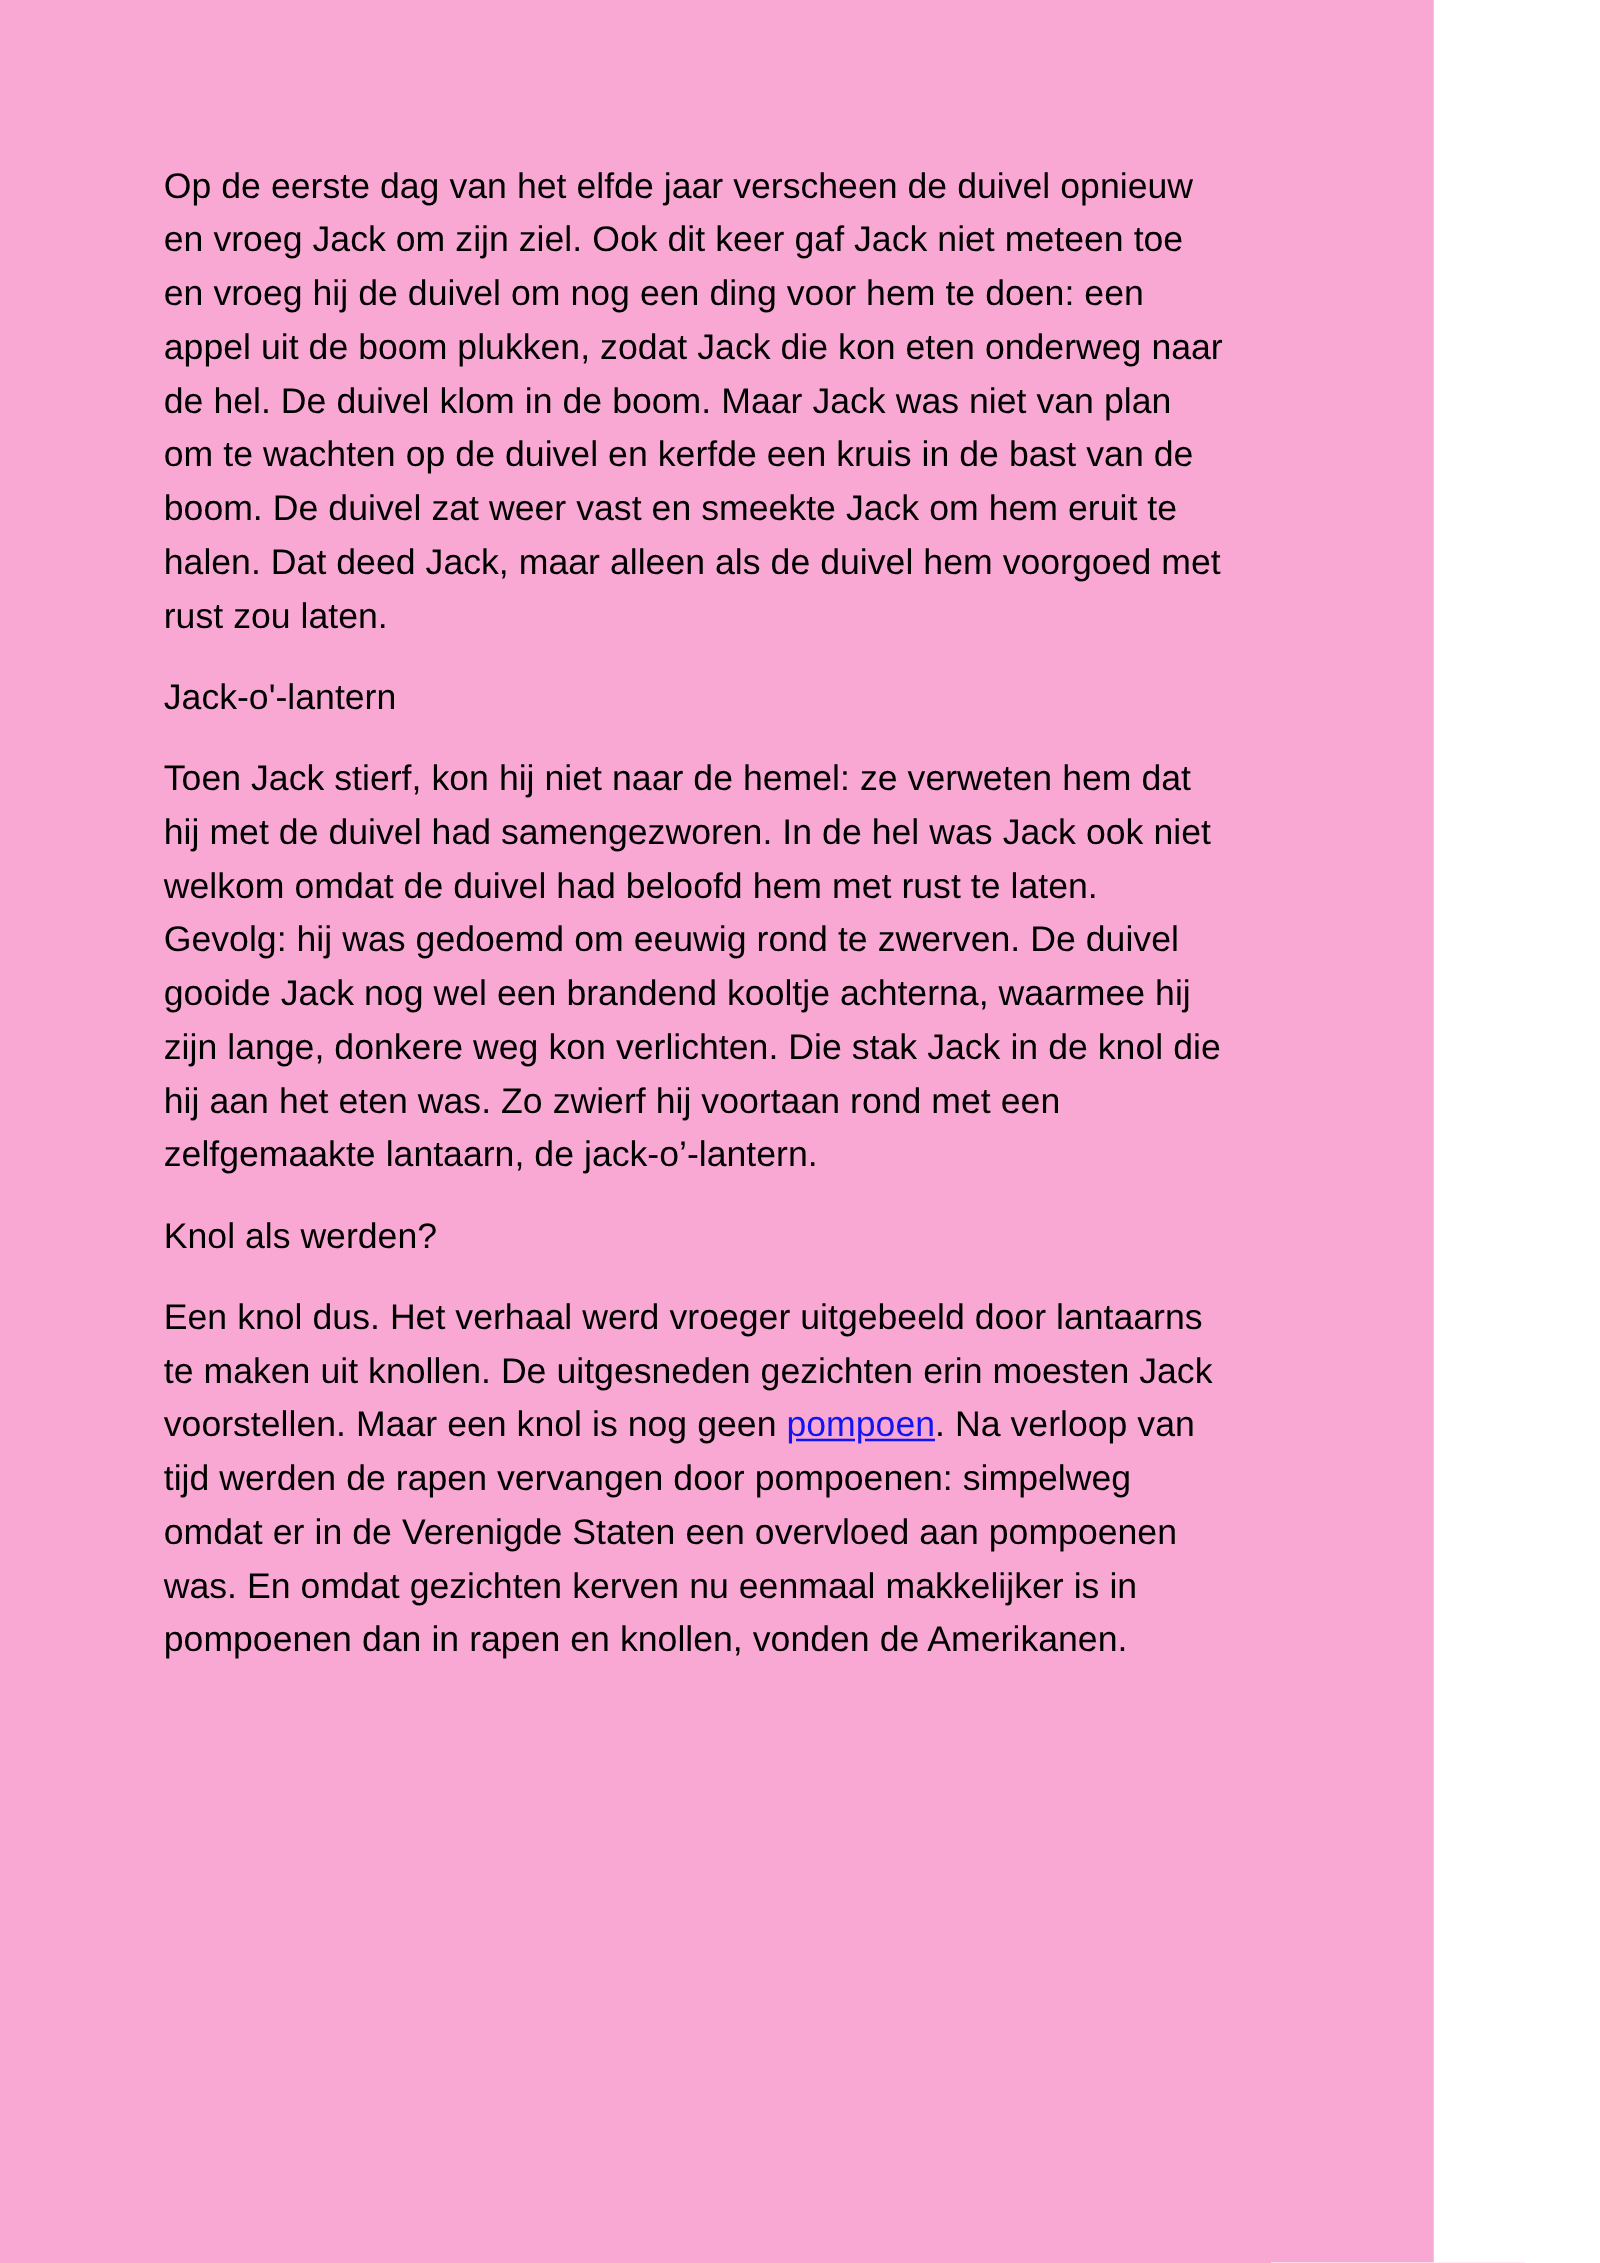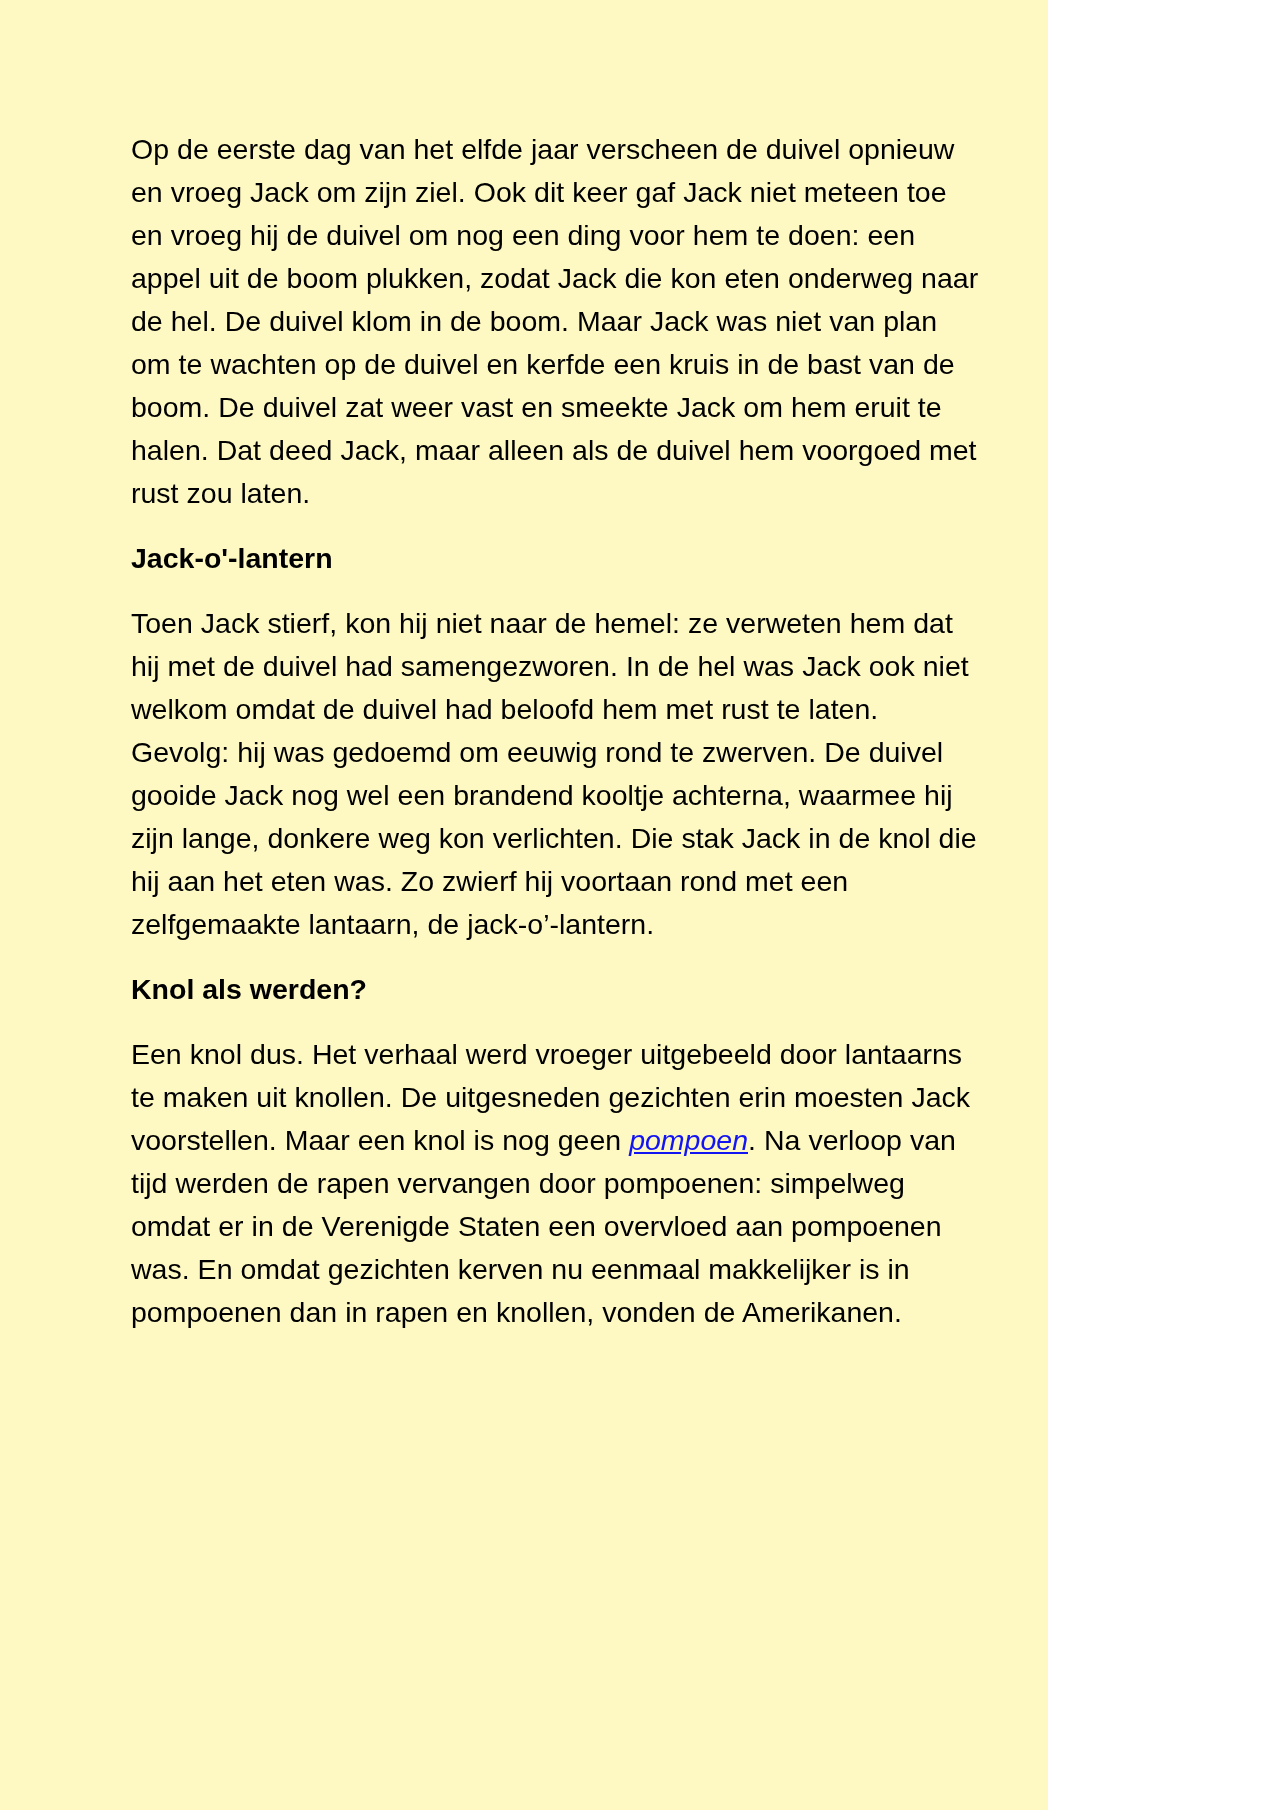--- a/index.html
+++ b/index.html
@@ -6,23 +6,23 @@
     margin: 0;
     padding: 0;
     background: #ffffff;
   }
   body {
     font-family: "Liberation Sans", "DejaVu Sans", sans-serif;
     color: #000000;
   }
   .page {
     position: relative;
-    width: 1048px;
+    width: 1147px;
     height: 1810px;
-    background: #fef9c3;
+    background: #f9a8d4;
     box-sizing: border-box;
     overflow: hidden;
   }
   .content {
     position: absolute;
     left: 131px;
     top: 128px;
     width: 848px;
   }
   .para {
@@ -33,28 +33,26 @@
     margin: 0 0 22px 0;
     text-align: left;
     color: #000000;
     -webkit-font-smoothing: antialiased;
   }
   .heading-line {
     font-size: 28.5px;
     line-height: 43px;
     margin: 0 0 22px 0;
     color: #000000;
-    font-weight: bold;
   }
   .link {
     color: #1314f2;
     text-decoration: underline;
     text-underline-offset: 2px;
     cursor: pointer;
-    font-style: italic;
   }
 </style>
 </head>
 <body>
 
 <div class="page">
   <div class="content">
 
     <p class="para">Op de eerste dag van het elfde jaar verscheen de duivel opnieuw en vroeg Jack om zijn ziel. Ook dit keer gaf Jack niet meteen toe en vroeg hij de duivel om nog een ding voor hem te doen: een appel uit de boom plukken, zodat Jack die kon eten onderweg naar de hel. De duivel klom in de boom. Maar Jack was niet van plan om te wachten op de duivel en kerfde een kruis in de bast van de boom. De duivel zat weer vast en smeekte Jack om hem eruit te halen. Dat deed Jack, maar alleen als de duivel hem voorgoed met rust zou laten.</p>
 

